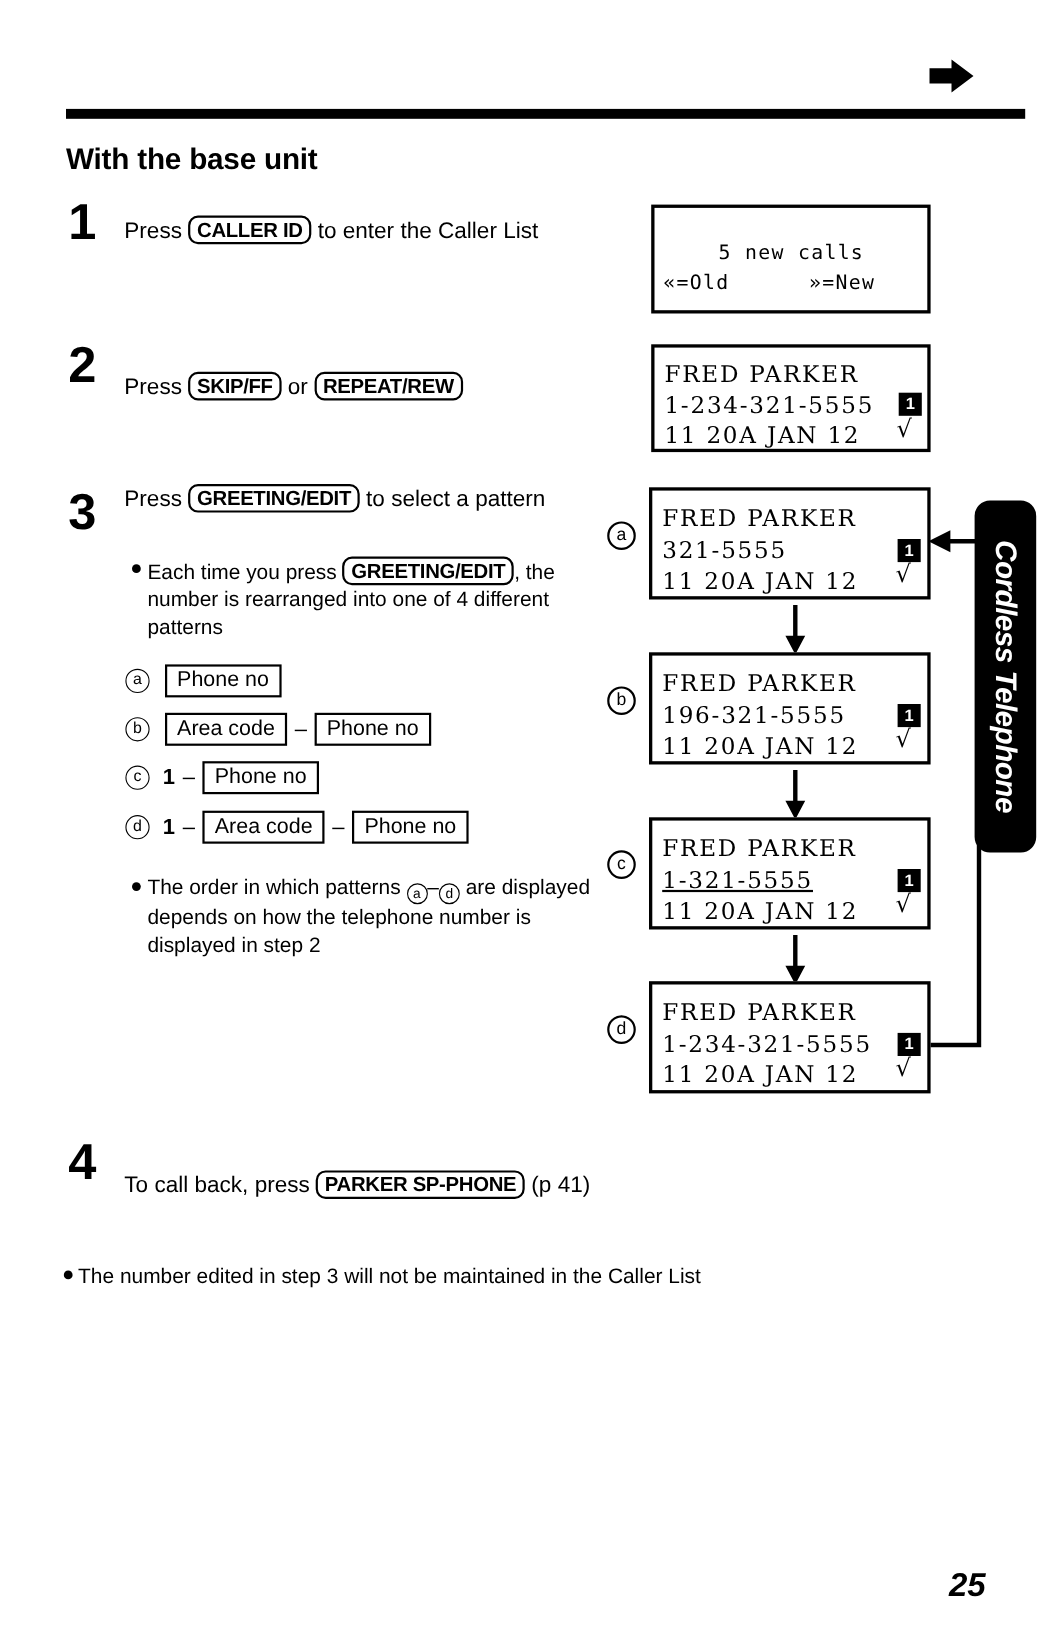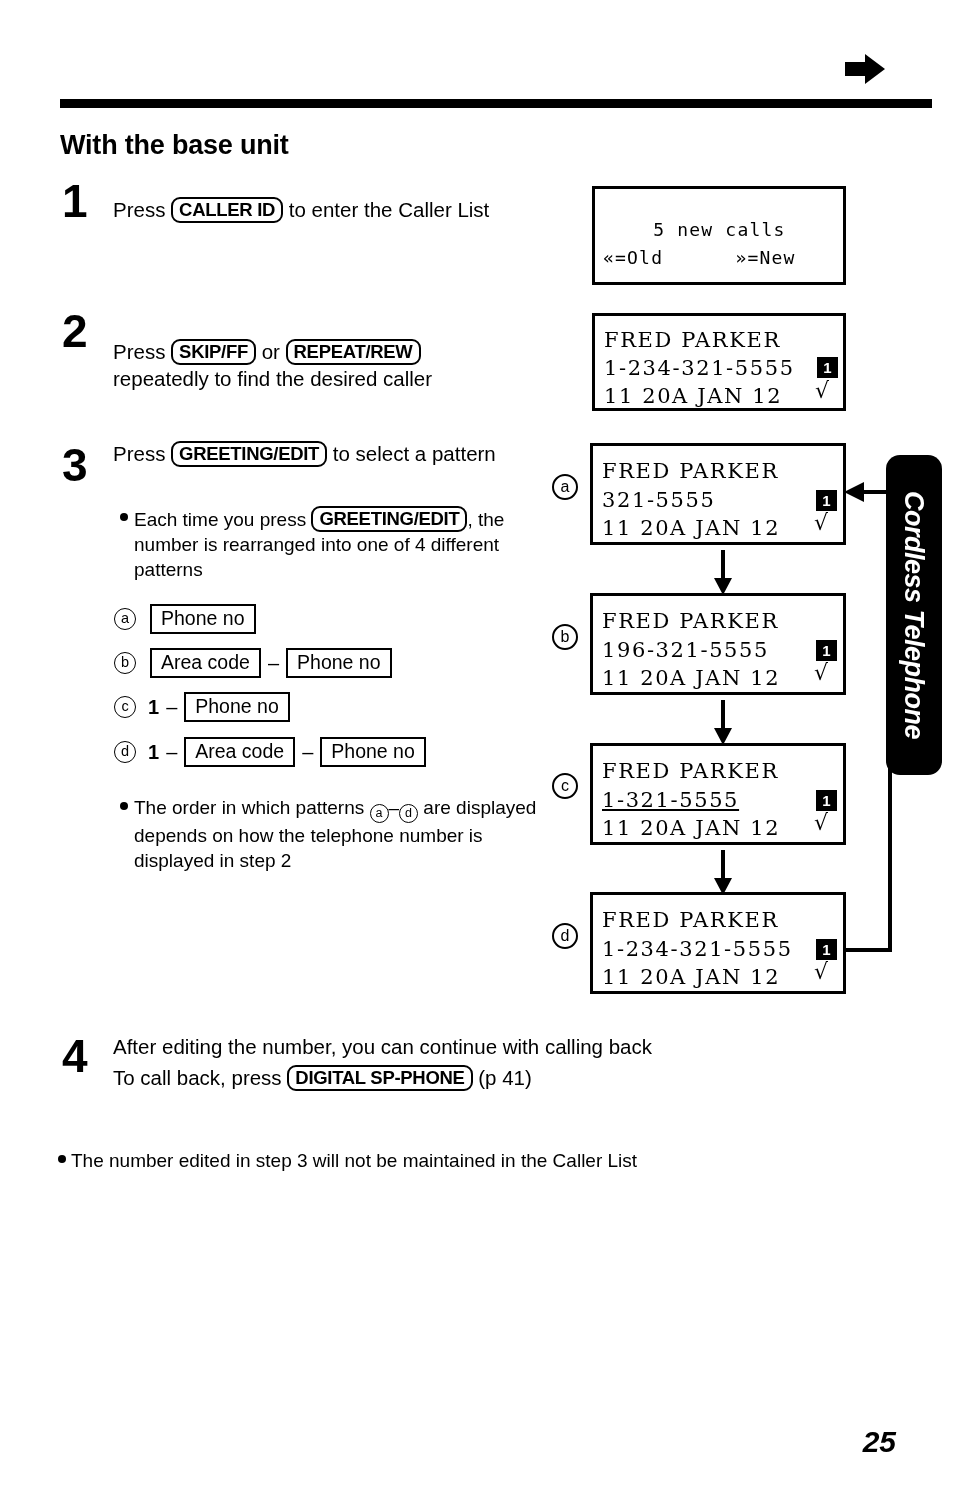--- a/index.html
+++ b/index.html
@@ -259,21 +259,20 @@
 <div id="section-title">With the base unit</div>
 
 <div class="step-num" style="left:62px; top:178px;">1</div>
 <div class="step-body" style="left:113px; top:196px; width:455px;">
   <span>Press </span><span class="key">CALLER ID</span><span> to enter the Caller List</span>
 </div>
 
 <div class="step-num" style="left:62px; top:308px;">2</div>
 <div class="step-body" style="left:113px; top:306px; width:470px;margin-top:32px;">
   <span>Press </span><span class="key">SKIP/FF</span><span> or </span><span class="key">REPEAT/REW</span><br>
-  <span>repeatedly to find the desired caller</span>
 </div>
 
 <div class="step-num" style="left:62px; top:442px;">3</div>
 <div class="step-body" style="left:113px; top:440px; width:430px;">
   <span>Press </span><span class="key">GREETING/EDIT</span><span> to select a pattern</span>
 </div>
 
 <div class="bullet-para" style="left:120px; top:506px; width:425px;">
   <span class="bullet-dot"></span>
   <span class="bullet-text"><span>Each time you press </span><span class="key">GREETING/EDIT</span><span>, the number is rearranged into one of 4 different patterns</span></span>
@@ -378,22 +377,22 @@
 <svg id="loop-back" width="60" height="490" viewBox="0 0 60 490">
   <path d="M6,470 L50,470 L50,12 L22,12" stroke="#000" stroke-width="4" fill="none"></path>
   <path d="M24,2 L4,12 L24,22 Z" fill="#000"></path>
 </svg>
 
 <div id="side-tab"></div>
 <div id="side-tab-label">Cordless Telephone</div>
 
 <div class="step-num" style="left:62px; top:1033px;">4</div>
 <div class="step-body" style="left:113px; top:1031px; width:700px; line-height:31px;">
-  <span>After editing the number, you can continue with calling back</span><br>
-  <span>To call back, press </span><span class="key">DIGITAL SP-PHONE</span><span> (p  41)</span>
+  <br>
+  <span>To call back, press </span><span class="key">PARKER SP-PHONE</span><span> (p  41)</span>
 </div>
 
 <div class="bullet-para" style="left:58px; top:1148px; width:760px;">
   <span class="bullet-dot"></span>
   <span class="bullet-text" style="padding-left:13px;">The number edited in step 3 will not be maintained in the Caller List</span>
 </div>
 
 <div id="page-number">25</div>
 
 </body></html>

